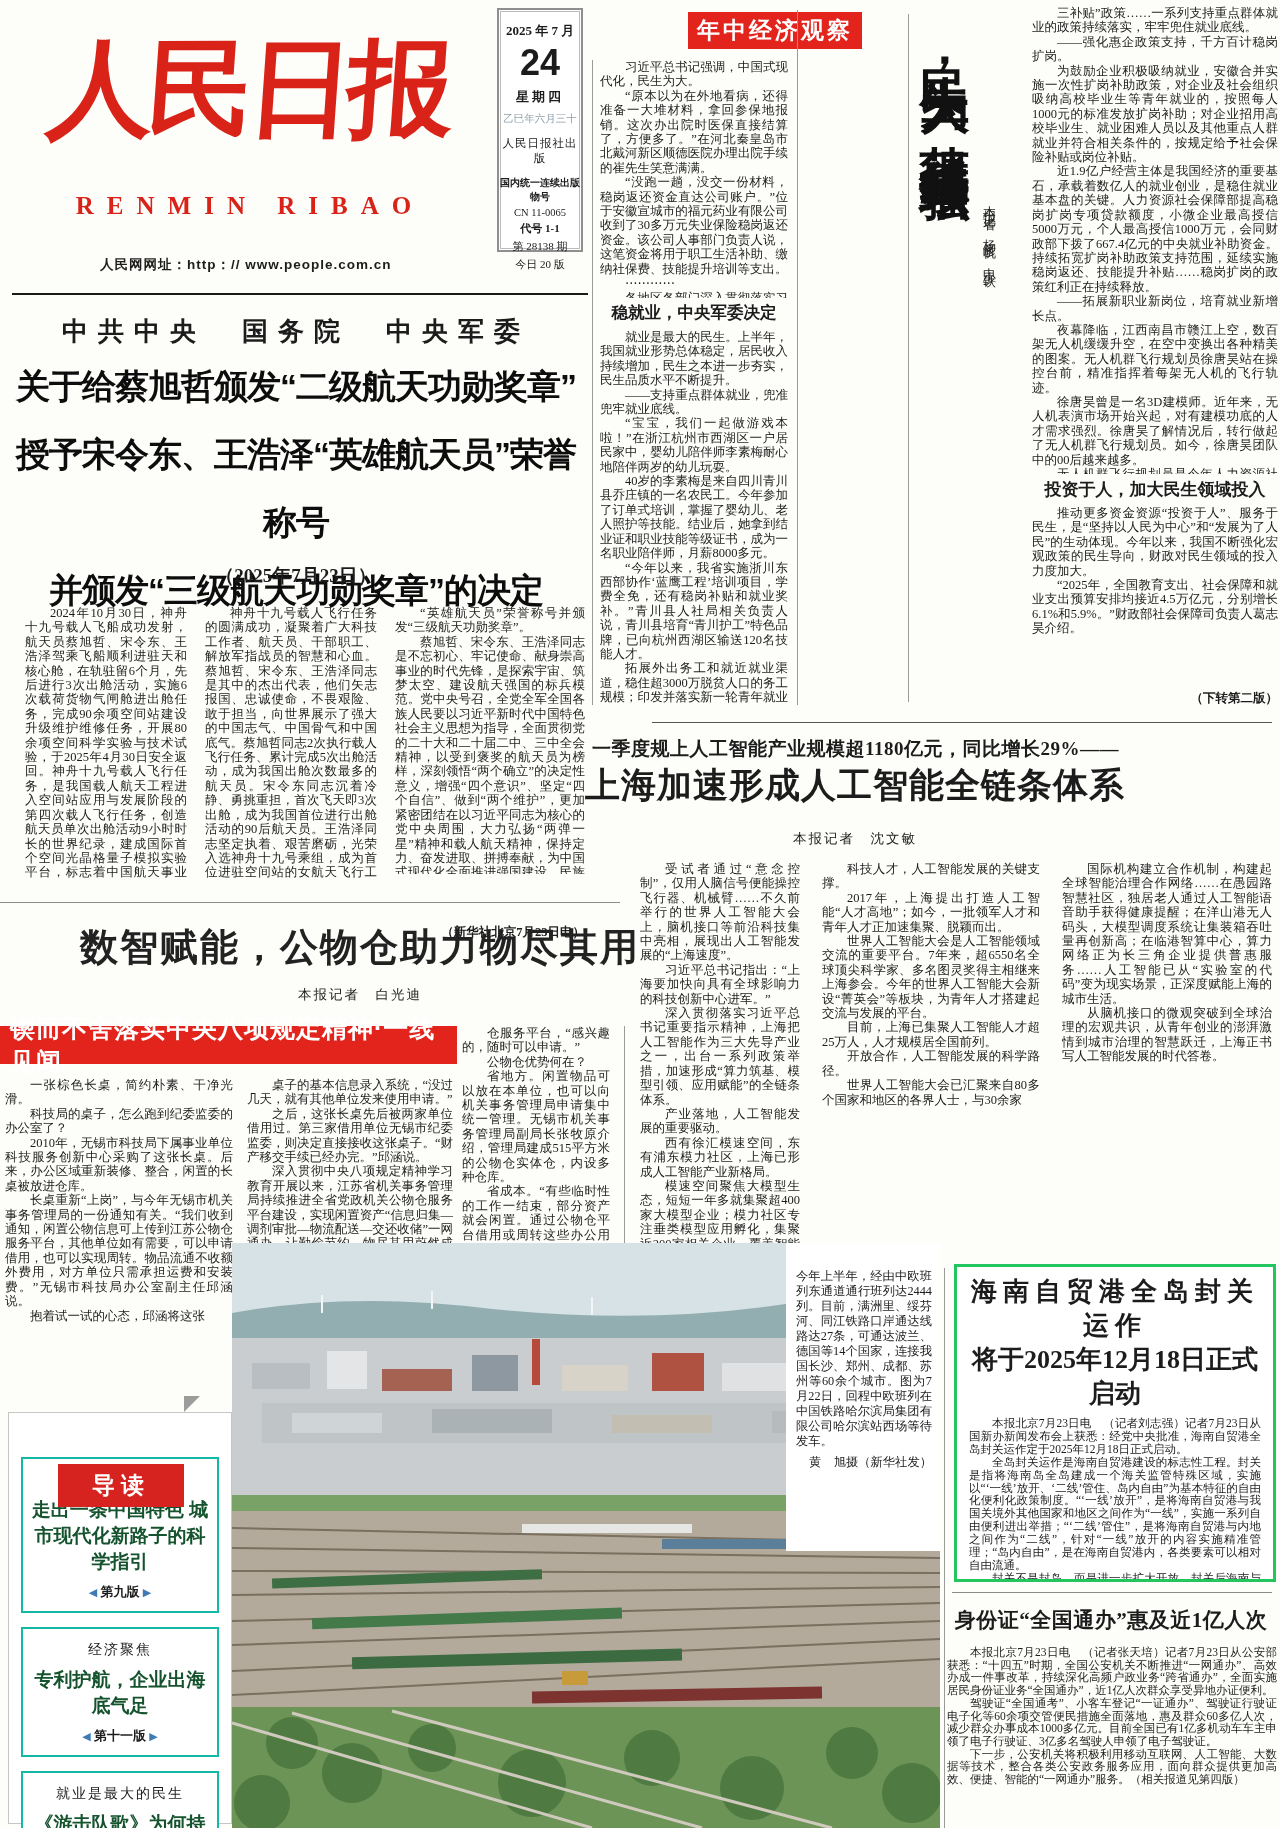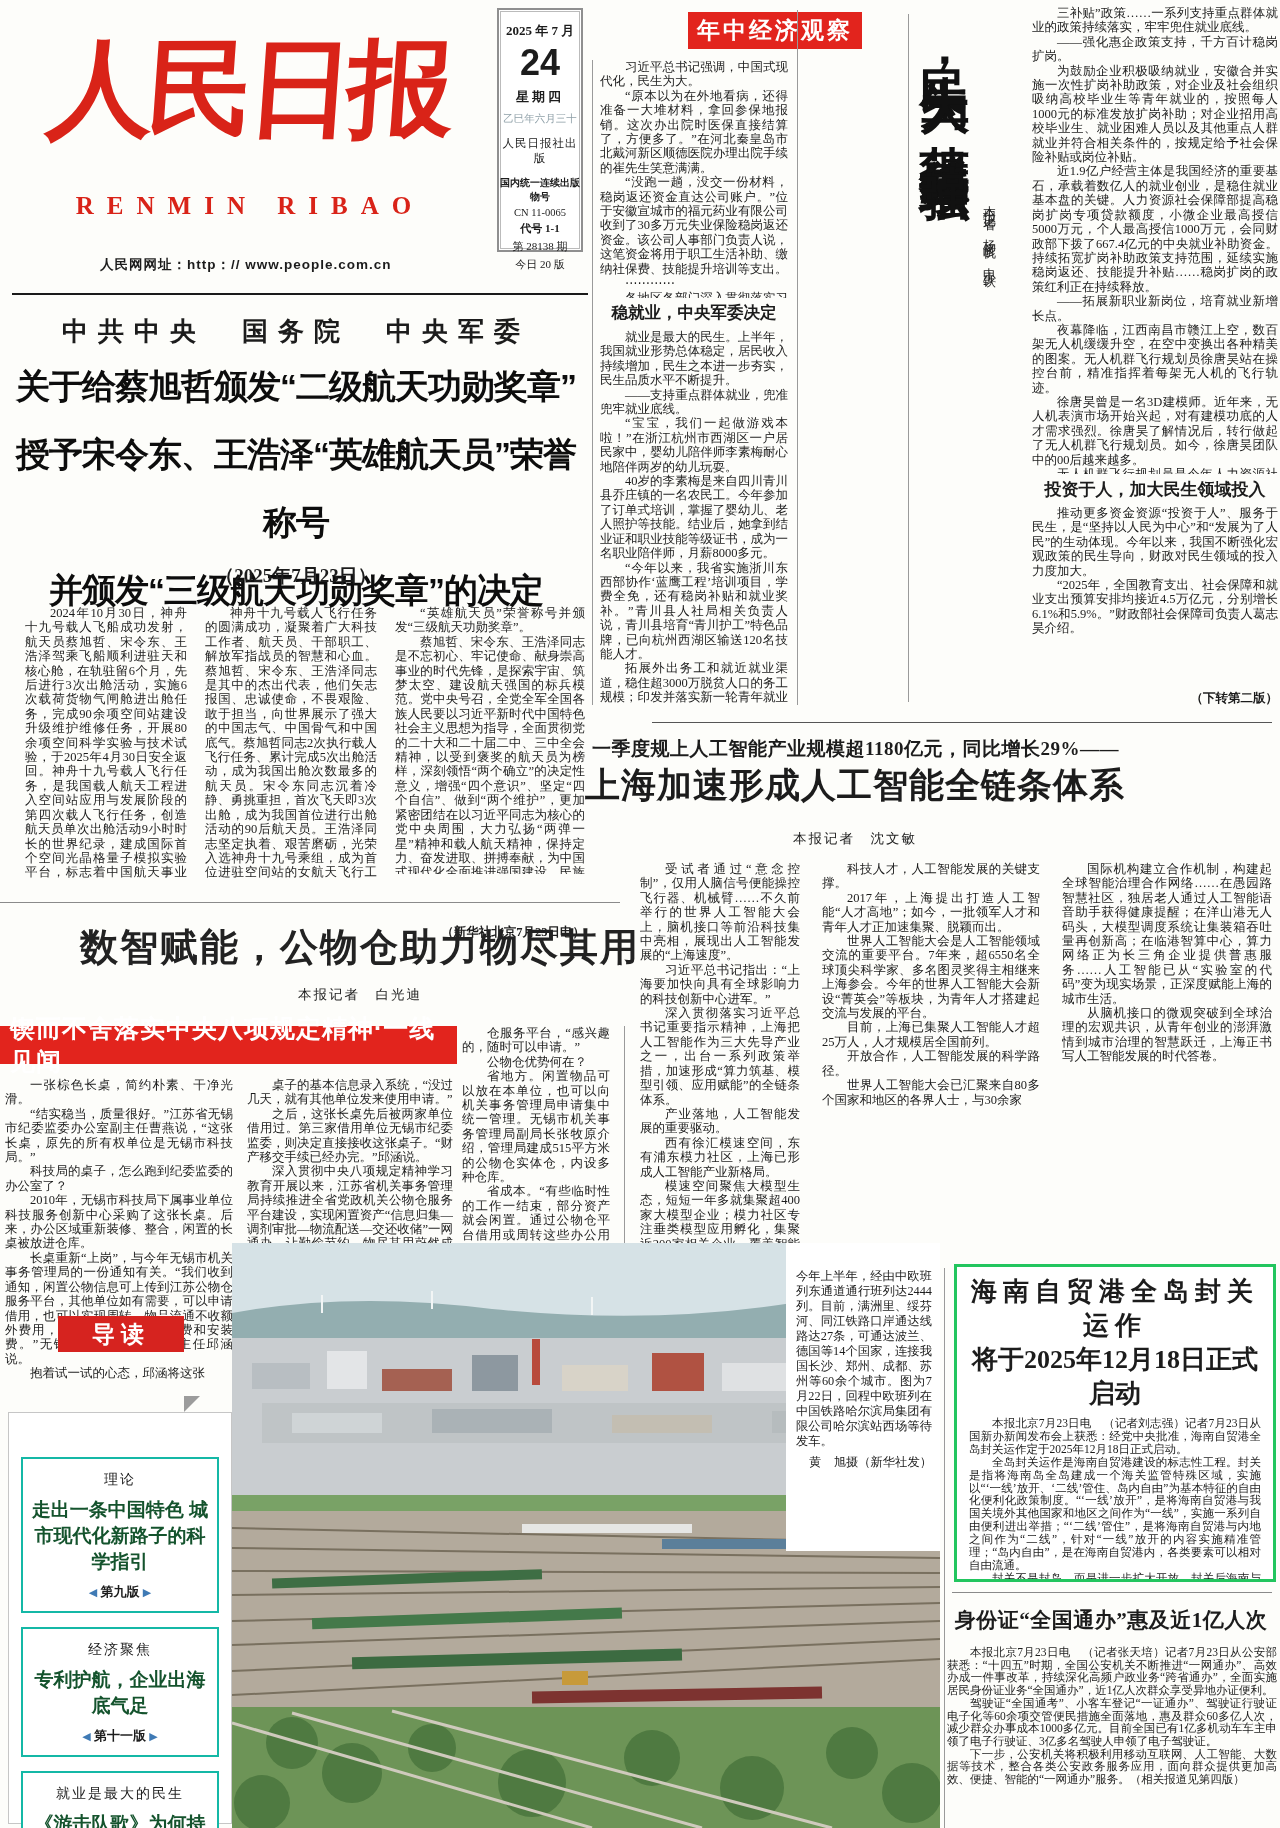--- a/index.html
+++ b/index.html
@@ -164,21 +164,20 @@
     </div>
   <div class="abs credit" style="left:395px;top:876px;width:190px;margin-top:48px;">（新华社北京7月23日电）</div>
 
   <div class="hz thin" style="left:0px;top:902px;width:620px;"></div>
 
   <div class="abs wh-headline" style="left:0px;top:922px;width:720px;">数智赋能，公物仓助力物尽其用</div>
   <div class="abs byline" style="left:0px;top:986px;width:720px;">本报记者　白光迪</div>
   <div class="abs banner" style="left:0px;top:1026px;width:447px;height:38px;">锲而不舍落实中央八项规定精神·一线见闻</div>
   <div class="abs col" style="left:5px;top:1078px;width:228px;height:324px;">
       <p>一张棕色长桌，简约朴素、干净光滑。</p>
-      <p>“结实稳当，质量很好。”江苏省无锡市纪委监委办公室副主任曹燕说，“这张长桌，原先的所有权单位是无锡市科技局。”</p>
       <p>科技局的桌子，怎么跑到纪委监委的办公室了？</p>
       <p>2010年，无锡市科技局下属事业单位科技服务创新中心采购了这张长桌。后来，办公区域重新装修、整合，闲置的长桌被放进仓库。</p>
       <p>长桌重新“上岗”，与今年无锡市机关事务管理局的一份通知有关。“我们收到通知，闲置公物信息可上传到江苏公物仓服务平台，其他单位如有需要，可以申请借用，也可以实现周转。物品流通不收额外费用，对方单位只需承担运费和安装费。”无锡市科技局办公室副主任邱涵说。</p>
       <p>抱着试一试的心态，邱涵将这张</p>
     </div>
   <div class="abs col" style="left:247px;top:1078px;width:206px;height:324px;">
       <p>桌子的基本信息录入系统，“没过几天，就有其他单位发来使用申请。”</p>
       <p>之后，这张长桌先后被两家单位借用过。第三家借用单位无锡市纪委监委，则决定直接接收这张桌子。“财产移交手续已经办完。”邱涵说。</p>
       <p>深入贯彻中央八项规定精神学习教育开展以来，江苏省机关事务管理局持续推进全省党政机关公物仓服务平台建设，实现闲置资产“信息归集—调剂审批—物流配送—交还收储”一网通办，让勤俭节约、物尽其用蔚然成风。</p>
     </div>
@@ -233,21 +232,21 @@
         <span>第十一版</span>
         <span class="dd-arrow">▶</span>
       </div>
     </div>
     <div class="dd-item">
       <div class="dd-kicker">就业是最大的民生</div>
       <div class="dd-title">《游击队歌》为何持久扣人心弦</div>
 
     </div>
   </div>
-  <div class="daodu-tag" style="left:58px;top:1316px;width:126px;height:36px;">导读</div>
+  <div class="daodu-tag" style="left:58px;top:1464px;width:126px;height:43px;">导读</div>
   <div class="daodu-fold" style="left:184px;top:1396px;"></div>
 
   <div class="abs" style="left:232px;top:1243px;width:708px;height:585px;">
     <svg width="708" height="585" viewBox="0 0 708 585">
       <rect x="0" y="0" width="708" height="95" fill="#d6e2e6"></rect>
       <path d="M0,95 L0,70 Q120,48 260,66 Q420,82 560,60 L708,72 L708,95 Z" fill="#93aeb0"></path>
       <line x1="90" y1="52" x2="90" y2="70" stroke="#f2f5f5" stroke-width="2"></line>
       <line x1="200" y1="48" x2="200" y2="66" stroke="#f2f5f5" stroke-width="2"></line>
       <line x1="360" y1="54" x2="360" y2="72" stroke="#f2f5f5" stroke-width="2"></line>
       <rect x="0" y="95" width="708" height="160" fill="#c9cdd0"></rect>

